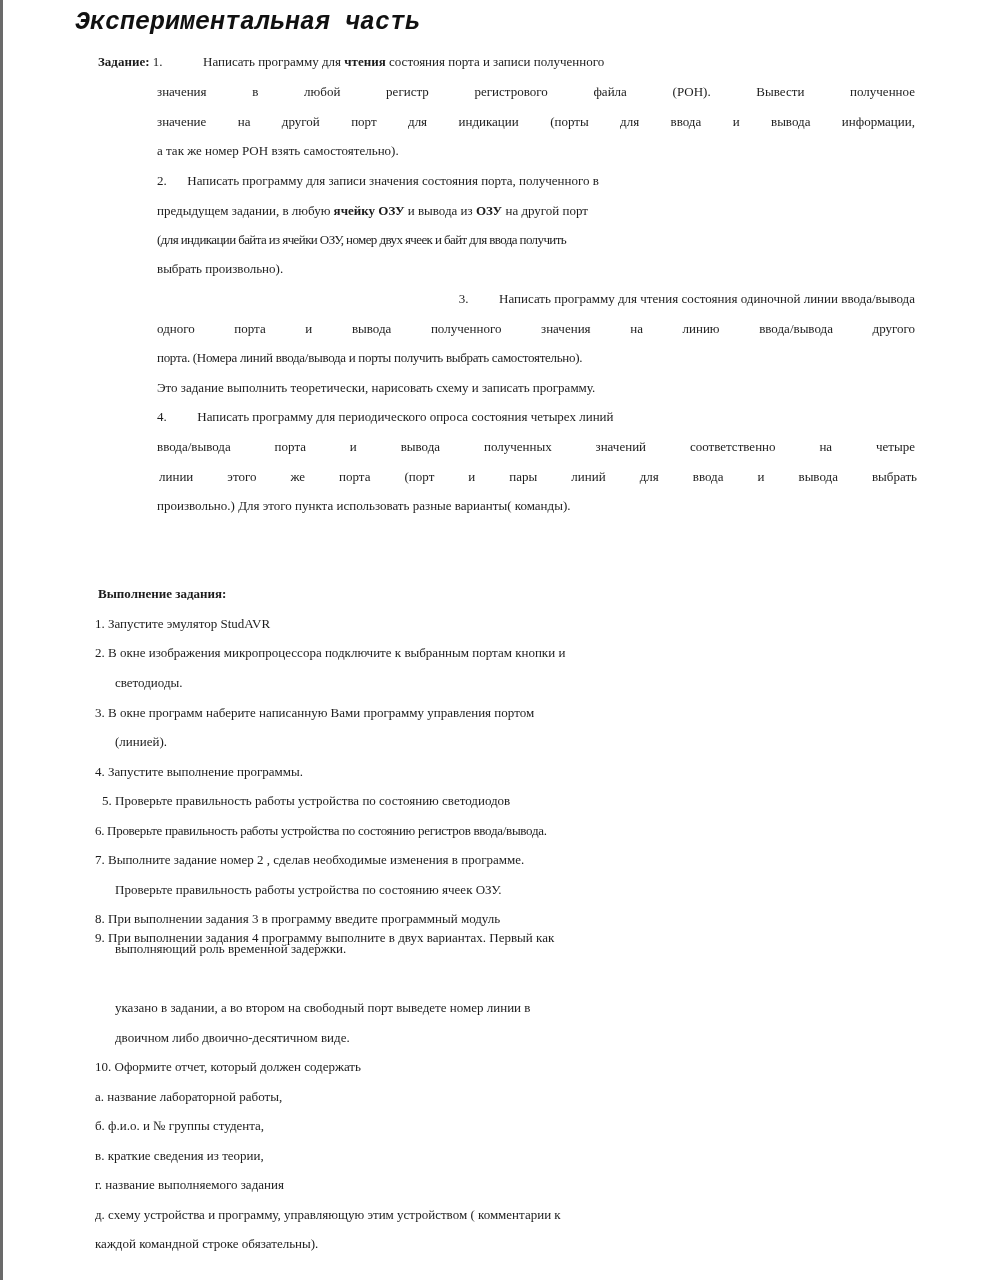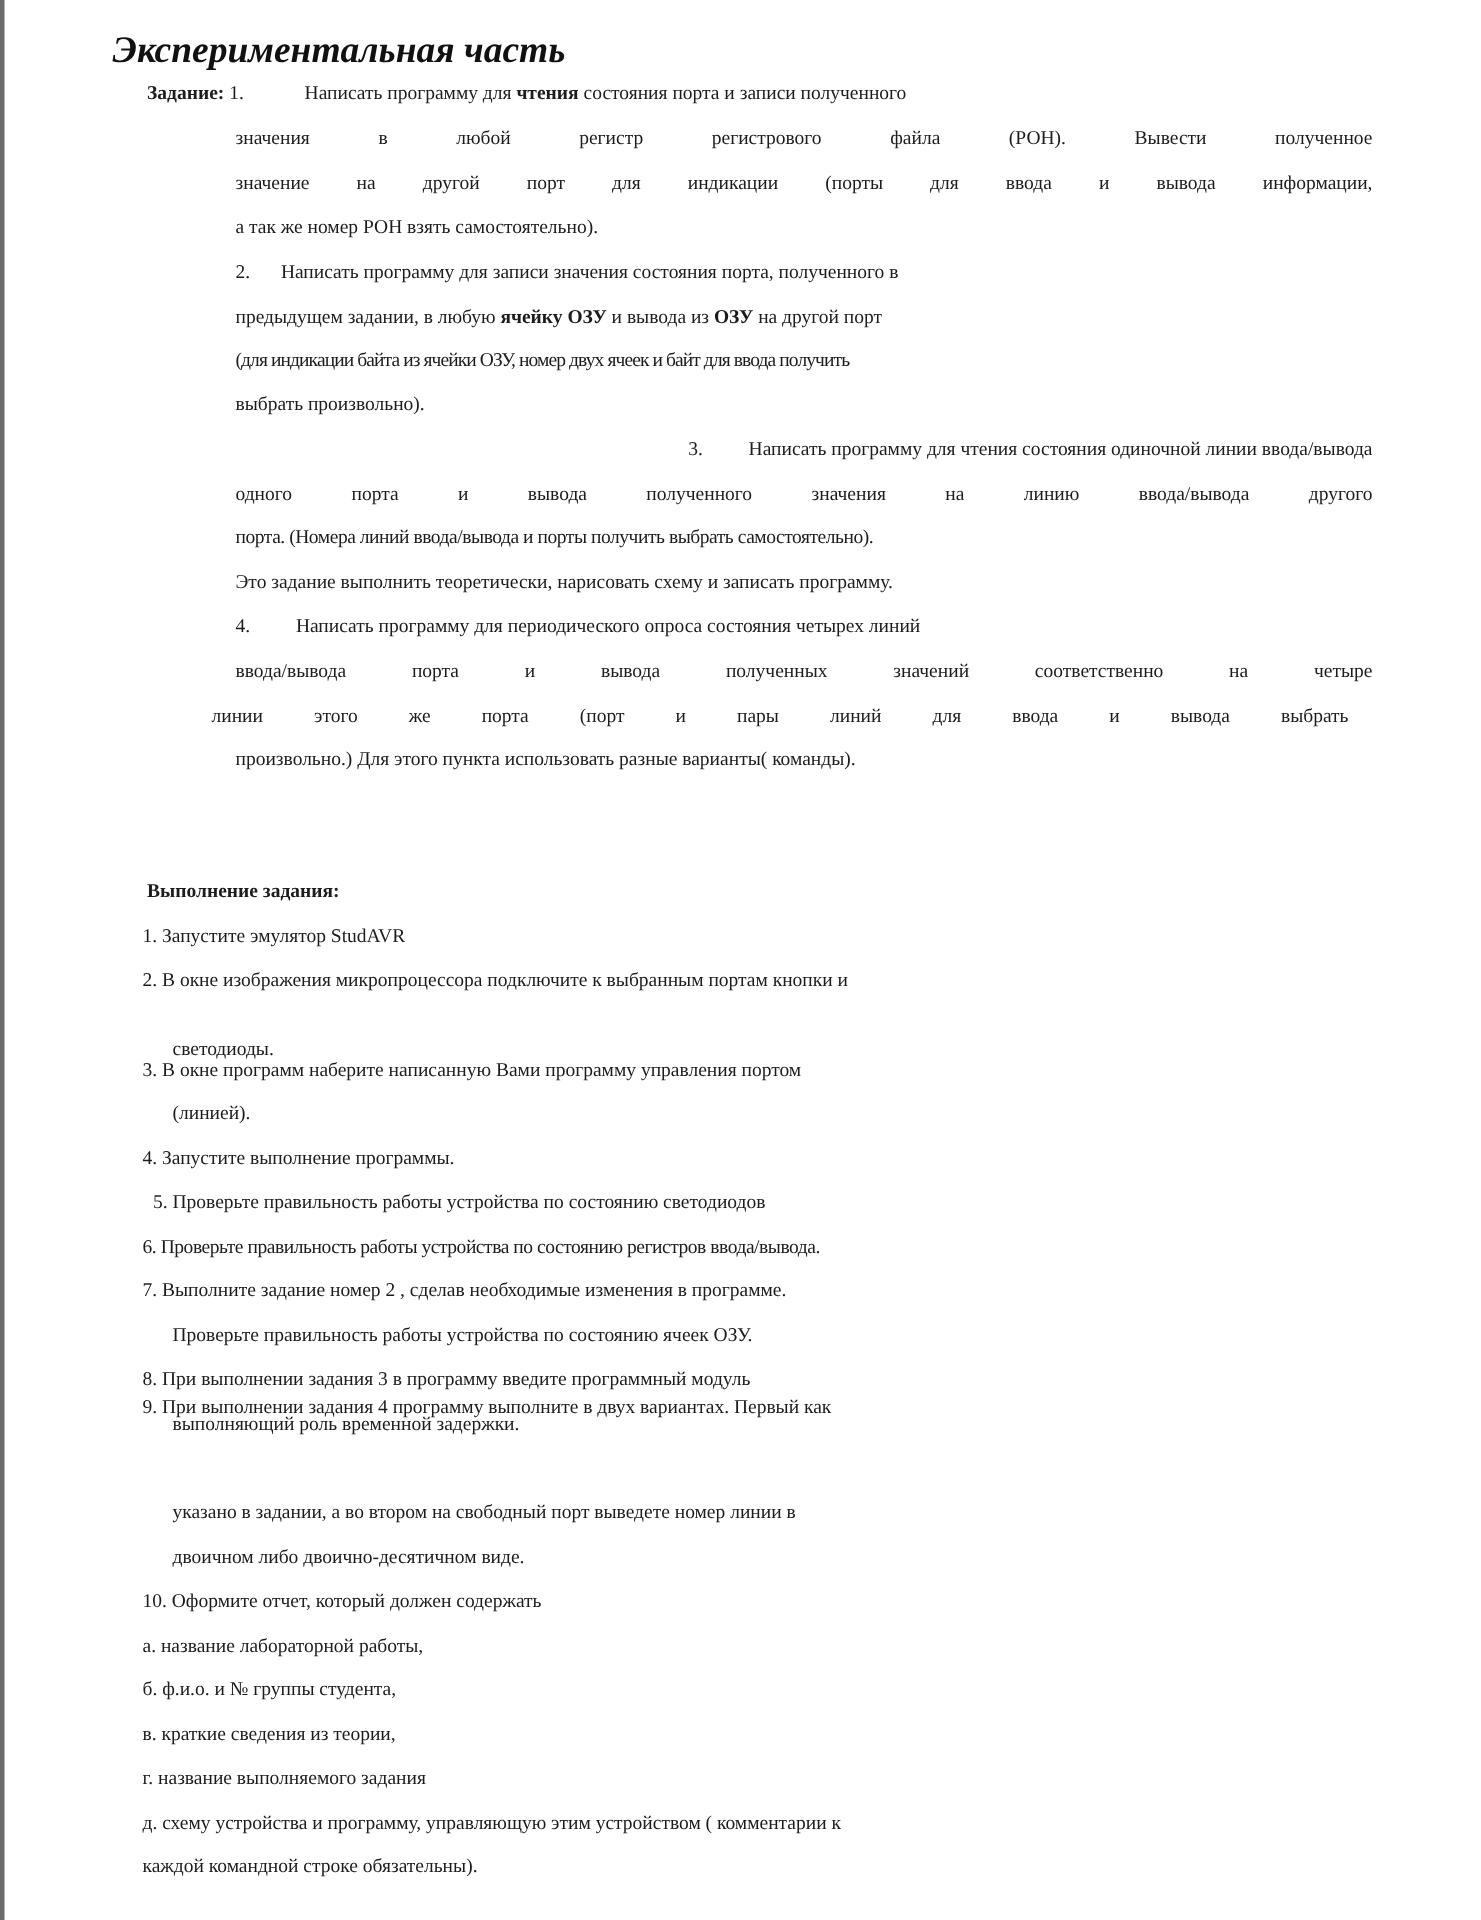--- a/index.html
+++ b/index.html
@@ -8,22 +8,22 @@
     background: #ffffff;
     position: relative;
     font-family: "Liberation Serif", serif;
     color: #1c1c1c;
   }
   .left-edge {
     position: absolute; left: 0; top: 0; width: 3px; height: 1280px;
     background: #6a6a6a;
   }
   .title {
-    position: absolute; left: 75px; top: 16px;
-    font-family: Liberation Serif, serif;
+    position: absolute; left: 75px; top: 5px;
+    font-family: Liberation Mono, monospace;
     font-weight: bold; font-style: italic;
     font-size: 25px; line-height: 36px; color: #111;
     margin: 0;
   }
   .line {
     position: absolute; white-space: nowrap;
     font-size: 13px; line-height: 24px;
   }
   .justify { text-align: justify; text-align-last: justify; white-space: normal; }
   b { font-weight: bold; }
@@ -67,29 +67,29 @@
   <div class="line justify" style="left:157px; top:317px; width:758px;">одного порта и вывода полученного значения на линию ввода/вывода другого</div>
   <div class="line" style="left:157px; top:346px; letter-spacing:-0.3px;">порта. (Номера линий ввода/вывода и порты получить выбрать самостоятельно).</div>
   <div class="line" style="left:157px; top:376px;">Это задание выполнить теоретически, нарисовать схему и записать программу.</div>
 
   <div class="line" style="left:157px; top:405px; width:758px;">
     <span>4.</span>
     <span style="display:inline-block; width:24px;"></span>
     <span>Написать программу для периодического опроса состояния четырех линий</span>
   </div>
   <div class="line justify" style="left:157px; top:435px; width:758px;">ввода/вывода порта и вывода полученных значений соответственно на четыре</div>
-  <div class="line justify" style="left:141px; top:465px; width:758px;">линии этого же порта (порт и пары линий для ввода и вывода выбрать</div>
+  <div class="line justify" style="left:159px; top:465px; width:758px;">линии этого же порта (порт и пары линий для ввода и вывода выбрать</div>
   <div class="line" style="left:157px; top:494px;">произвольно.) Для этого пункта использовать разные варианты( команды).</div>
 </div>
 
 <div>
   <div class="line b" style="left:98px; top:582px;">Выполнение задания:</div>
   <div class="line" style="left:95px; top:612px;">1. Запустите эмулятор StudAVR</div>
   <div class="line" style="left:95px; top:641px;">2. В окне изображения микропроцессора подключите к выбранным портам кнопки и</div>
-  <div class="line" style="left:115px; top:671px;margin-top:16px;">светодиоды.</div>
+  <div class="line" style="left:115px; top:671px;">светодиоды.</div>
   <div class="line" style="left:95px; top:701px;">3. В окне программ наберите написанную Вами программу управления портом</div>
   <div class="line" style="left:115px; top:730px;">(линией).</div>
   <div class="line" style="left:95px; top:760px;text-align:center;">4. Запустите выполнение программы.</div>
   <div class="line" style="left:102px; top:789px;">5. Проверьте правильность работы устройства по состоянию светодиодов</div>
   <div class="line" style="left:95px; top:819px; letter-spacing:-0.3px;">6. Проверьте правильность работы устройства по состоянию регистров ввода/вывода.</div>
   <div class="line" style="left:95px; top:848px;">7. Выполните задание номер 2 , сделав необходимые изменения в  программе.</div>
   <div class="line" style="left:115px; top:878px;">Проверьте правильность работы устройства по состоянию ячеек ОЗУ.</div>
   <div class="line" style="left:95px; top:907px;">8. При выполнении задания 3  в программу введите программный модуль</div>
   <div class="line" style="left:115px; top:937px;">выполняющий роль временной задержки.</div>
   <div class="line" style="left:95px; top:926px;font-family:Liberation Serif, serif;">9. При выполнении задания 4   программу выполните в двух вариантах. Первый как</div>

